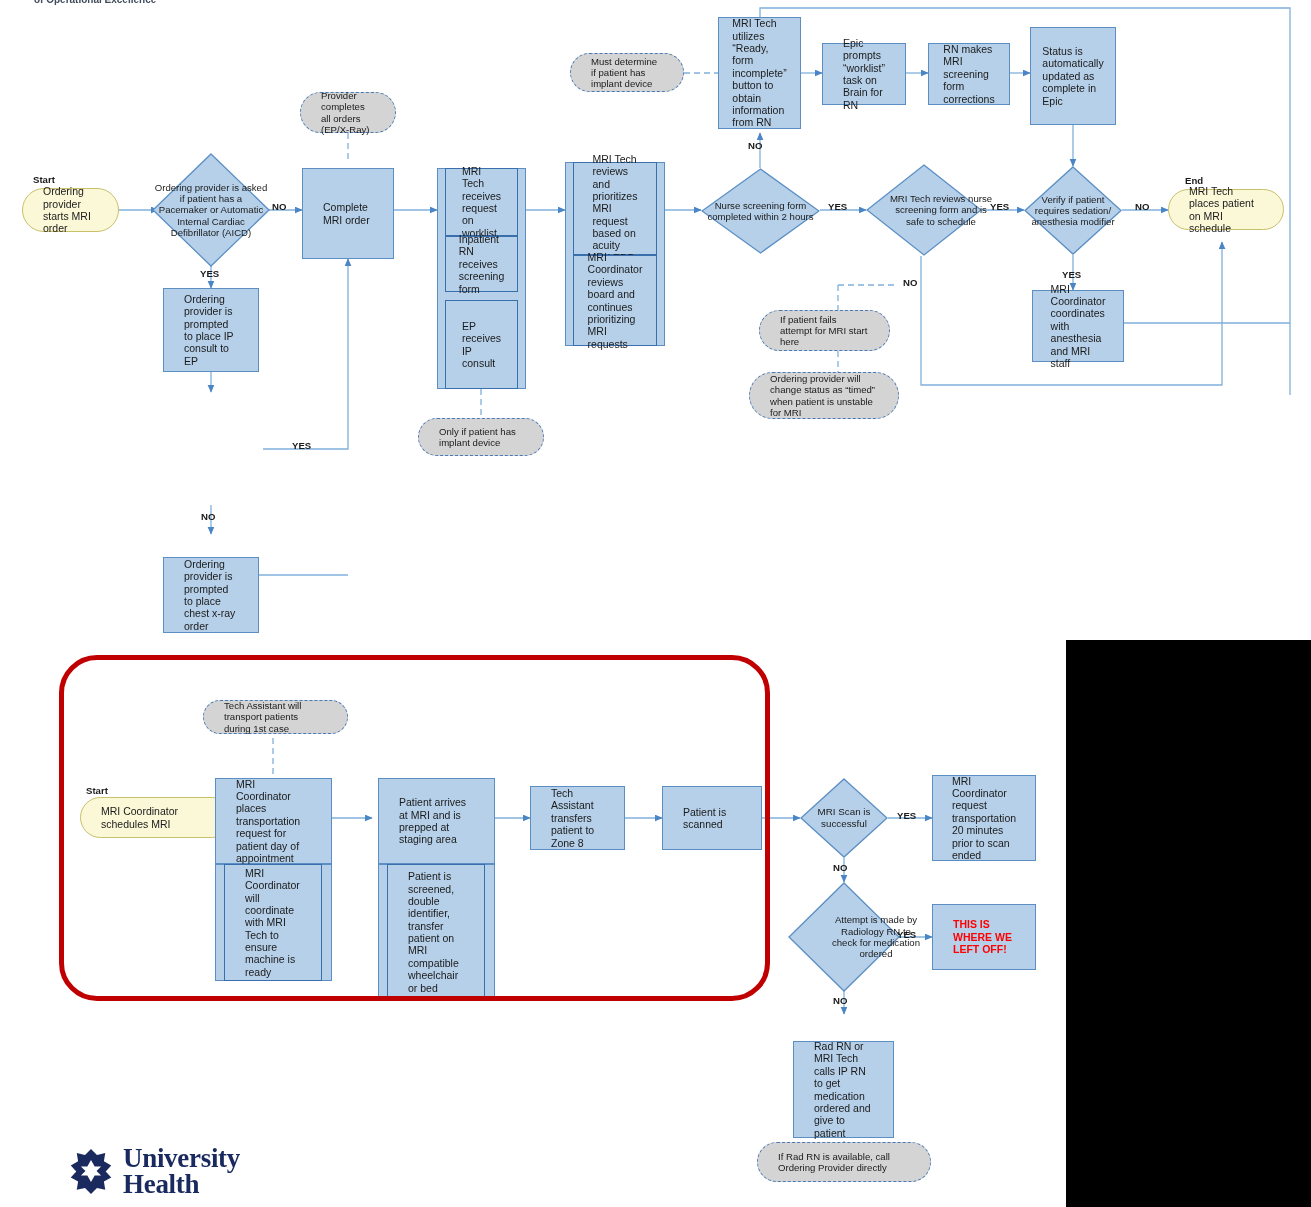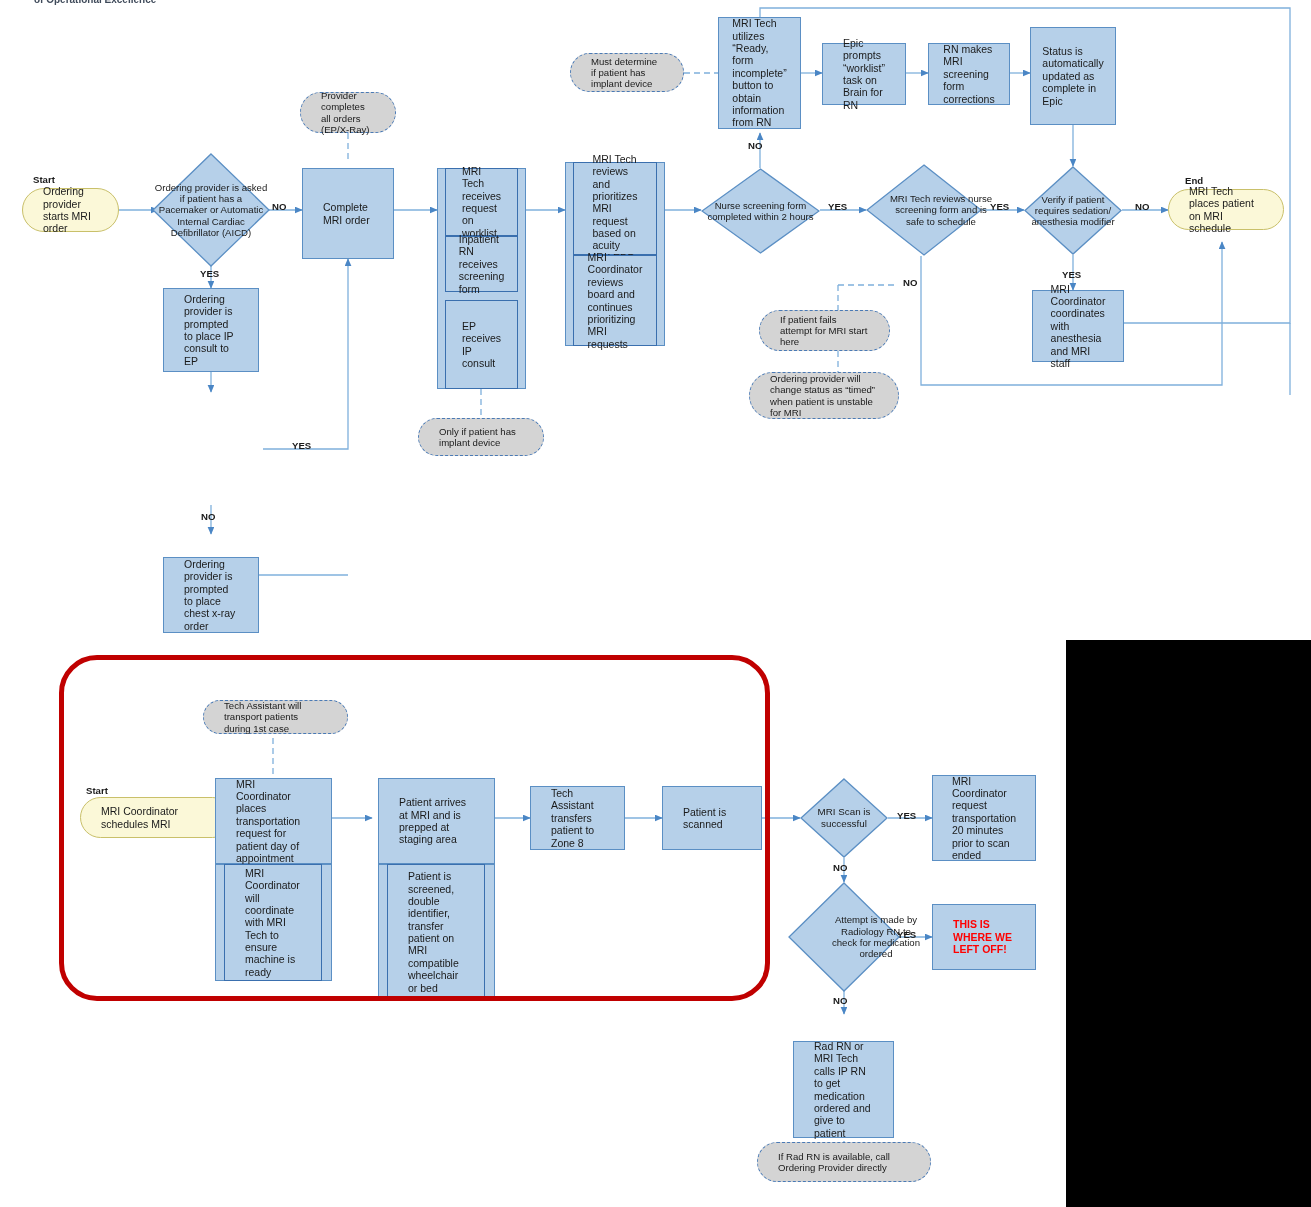--- a/index.html
+++ b/index.html
@@ -375,14 +375,28 @@
     <span class="redtext">THIS IS WHERE WE LEFT OFF!</span>
   </div>
 
   <div class="node proc" style="left:793px; top:1014px; width:101px; height:97px;margin-top:27px;">Rad RN or MRI Tech calls IP RN to get medication ordered and give to patient</div>
 
   <div class="node note" style="left:757px; top:1142px; width:174px; height:40px;">If Rad RN is available, call Ordering Provider directly</div>
 
   <div class="redbox"></div>
   <div class="blackbox"></div>
 
+  <div class="logo">
+    <svg width="46" height="46" viewBox="0 0 100 100">
+      <g fill="#1b2a5e">
+        <path d="M50 2 L63 15 L81 11 L78 29 L94 38 L82 51 L94 64 L78 73 L81 91 L63 87 L50 100 L37 87 L19 91 L22 73 L6 64 L18 51 L6 38 L22 29 L19 11 L37 15 Z"></path>
+      </g>
+      <g fill="#ffffff">
+        <path d="M50 26 L58 40 L72 40 L62 50 L72 60 L58 60 L50 74 L42 60 L28 60 L38 50 L28 40 L42 40 Z"></path>
+      </g>
+    </svg>
+    <div class="logo-text">
+      <div>University</div>
+      <div>Health</div>
+    </div>
+  </div>
 
 </div>
 
 </body></html>

